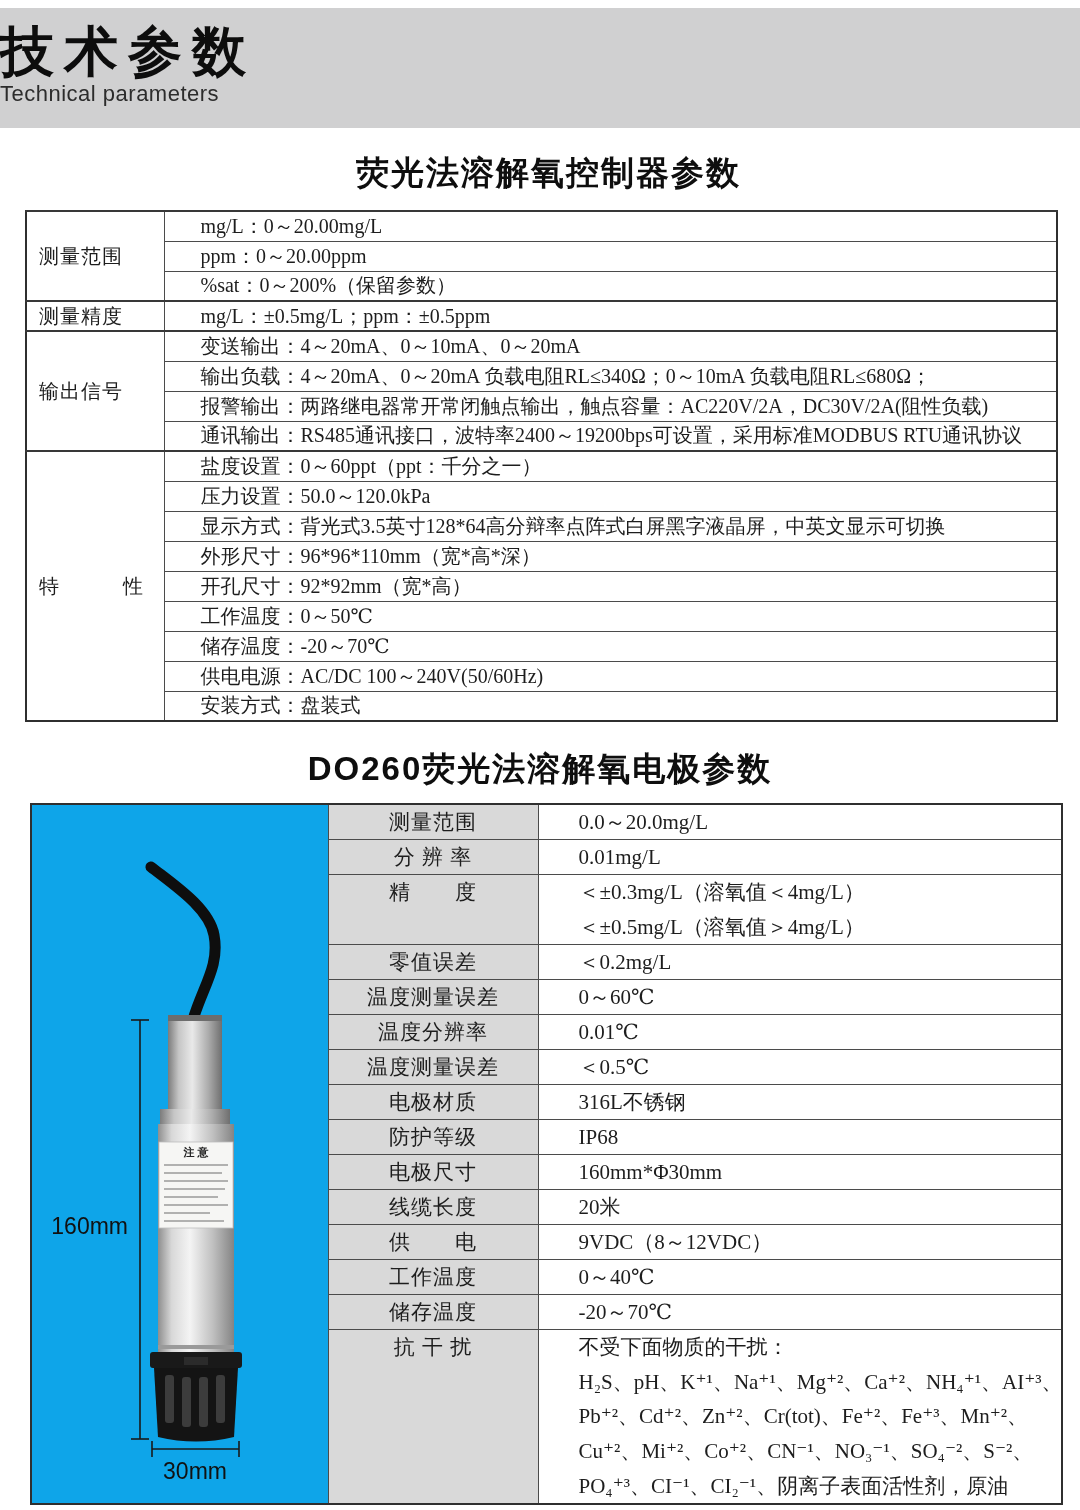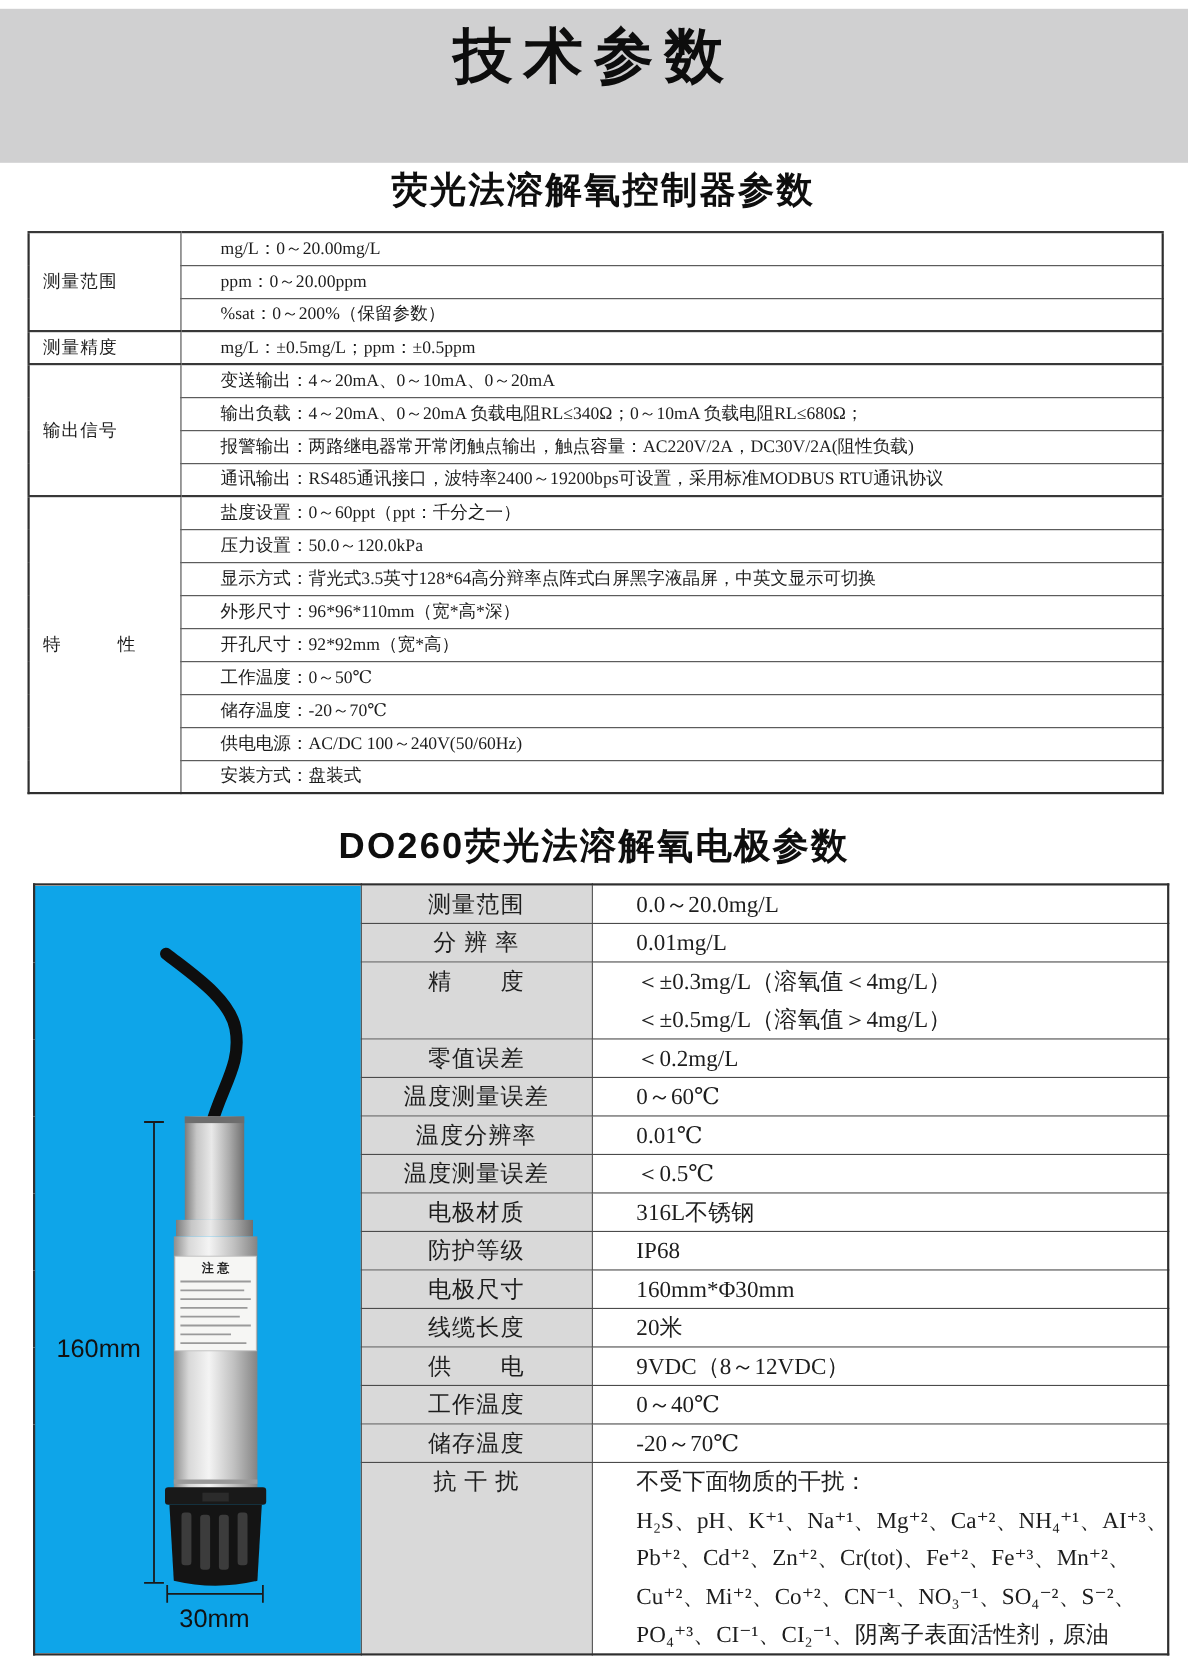--- a/index.html
+++ b/index.html
@@ -9,22 +9,22 @@
     --text:#1d1d1d;
   }
   *{box-sizing:border-box;}
   html,body{margin:0;padding:0;background:#ffffff;}
   .page{
     position:relative;width:1080px;height:1510px;background:#fff;overflow:hidden;
     font-family:"Liberation Serif","DejaVu Serif",serif;color:var(--text);
   }
   
   .hdr{
-    position:absolute;top:8px;left:0;width:1080px;height:140px;
-    background:var(--header-bg);text-align:center;
+    position:absolute;top:8px;left:0;width:1080px;height:120px;
+    background:var(--header-bg);
   }
   .hdr-title{
     margin:0;padding-top:14px;
     font-family:"Liberation Sans","DejaVu Sans",sans-serif;
     font-size:54px;font-weight:bold;letter-spacing:10px;color:#0d0d0d;line-height:1.1;
   }
   .hdr-sub{
     margin:0;font-family:"Liberation Sans","DejaVu Sans",sans-serif;
     font-size:22px;color:#2c2c2c;letter-spacing:0.5px;
   }
@@ -38,21 +38,21 @@
   #title2{top:747px;}
   
   table{border-collapse:collapse;table-layout:fixed;}
   td{padding:0;vertical-align:middle;}
   #t1{
     position:absolute;left:25px;top:210px;width:1033px;
     border:2px solid #2f2f2f;
   }
   #t1 td{
     border:1px solid var(--table-border);
-    height:30px;font-size:16px;white-space:nowrap;overflow:hidden;
+    height:30px;font-size:20px;white-space:nowrap;overflow:hidden;
   }
   #t1 tr.sec td{border-top:2px solid #383838;}
   #t1 .lbl{width:138px;padding-left:12px;letter-spacing:1px;}
   #t1 .val{padding-left:36px;}
   #t2{
     position:absolute;left:30px;top:803px;width:1033px;
     border:2px solid #2f2f2f;
   }
   #t2 td{
     border:1px solid var(--table-border);
@@ -71,20 +71,21 @@
   
   .sensor-svg{display:block;}
 </style>
 </head>
 <body>
 
 <div class="page">
 
   <div class="hdr">
     <h1 class="hdr-title">技术参数</h1>
+    <p class="hdr-sub">Technical parameters</p>
   </div>
 
   <div class="sec-title" id="title1">荧光法溶解氧控制器参数</div>
 
   <table id="t1">
     <colgroup>
         <col style="width:138px">
         <col>
       </colgroup>
     <tbody>

